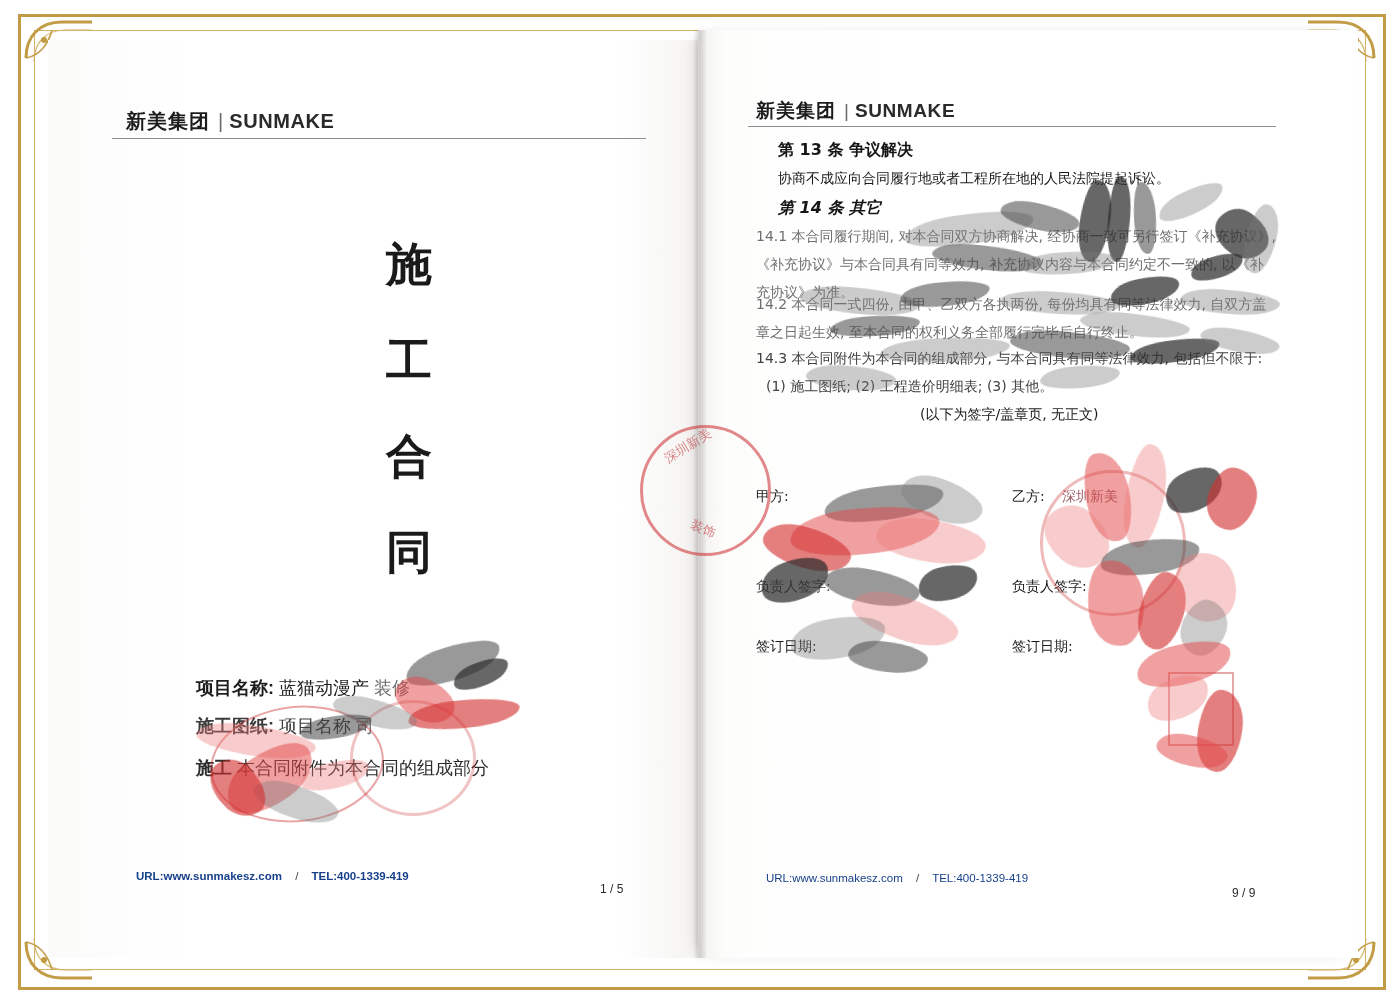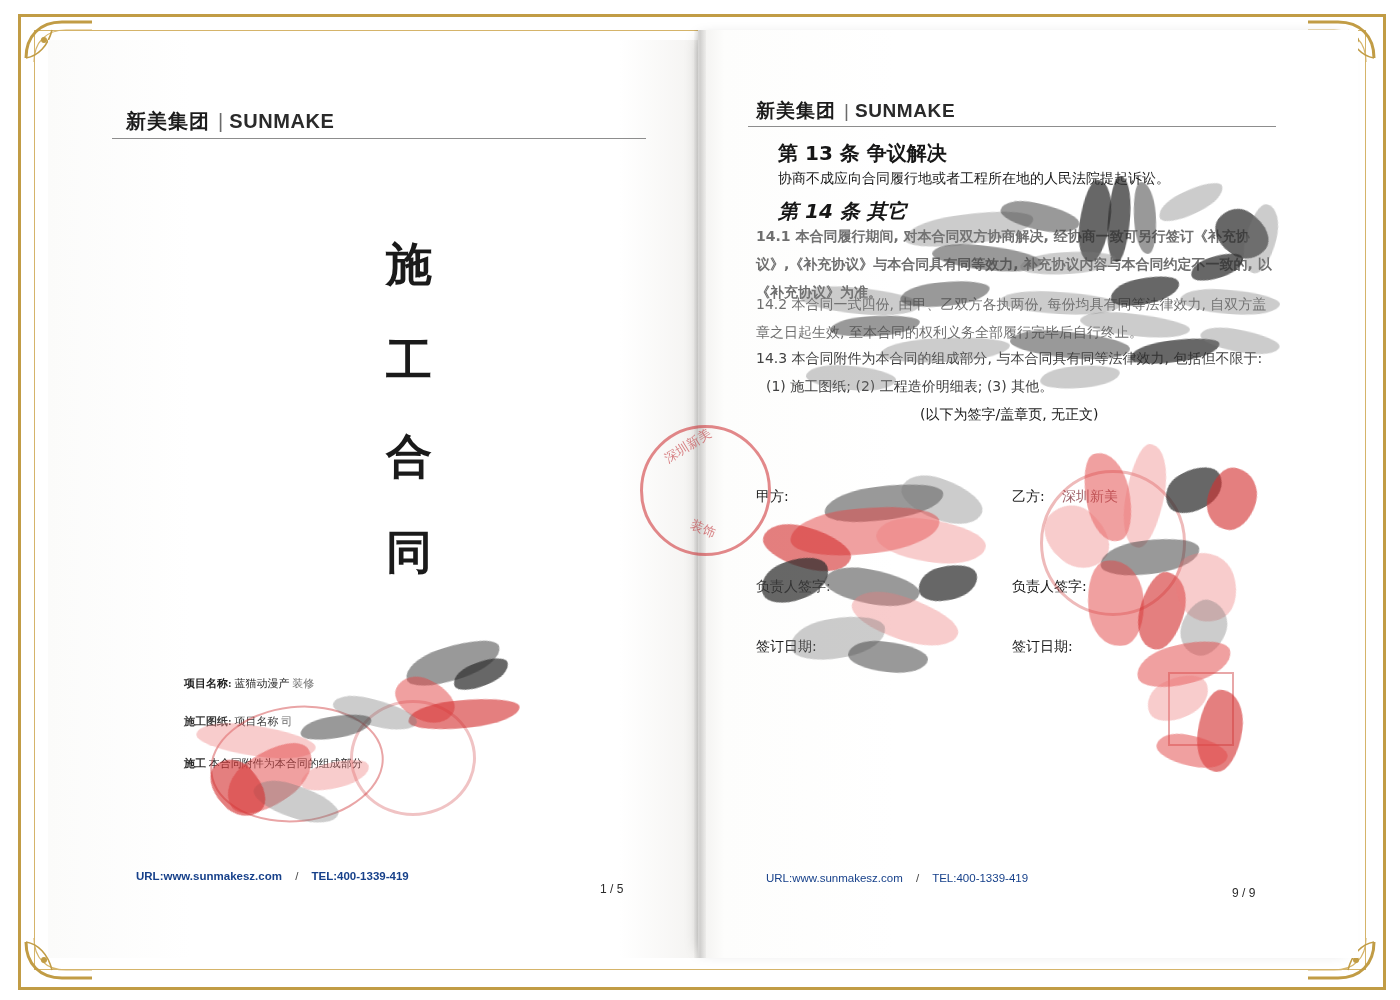--- a/index.html
+++ b/index.html
@@ -127,23 +127,23 @@
     font-weight: bold;
     color: #1a1a1a;
     line-height: 96px;
     letter-spacing: 2px;
   }
   .big-title div { height: 96px; }
 
   
   .meta {
     position: absolute;
-    left: 184px;
-    font-family: Liberation Serif, serif;
-    font-size: 11px;
+    left: 196px;
+    font-family: Liberation Sans, sans-serif;
+    font-size: 18px;
     color: #1d1d1d;
     white-space: nowrap;
   }
   .meta b { font-weight: bold; }
   #meta1 { top: 676px; }
   #meta2 { top: 714px; color: #3a3a3a; }
   #meta3 { top: 756px; color: #2b2b2b; }
   .meta .faded { color: #6d6d6d; }
 
   
@@ -167,39 +167,39 @@
     color: #2b2b2b;
     white-space: nowrap;
   }
   #pnum-left  { left: 600px; top: 882px; }
   #pnum-right { left: 1232px; top: 886px; }
 
   
   .clause-head {
     position: absolute;
     font-family: "DejaVu Sans", "Liberation Sans", sans-serif;
-    font-size: 20px;
+    font-size: 16px;
     font-weight: bold;
     color: #161616;
     white-space: nowrap;
   }
   .clause-body {
     position: absolute;
     font-family: "DejaVu Sans", "Liberation Sans", sans-serif;
     font-size: 14px;
     color: #1a1a1a;
     line-height: 28px;
   }
   .dim { color: #6f6f6f; }
   .dimmer { color: #404040; }
 
   #c13h  { left: 778px; top: 140px; }
   #c13b  { left: 778px; top: 164px; width: 480px; }
   #c14h  { left: 778px; top: 198px; font-style: italic; }
-  #c14a  { left: 756px; top: 222px; width: 520px; font-weight: bold; }
+  #c14a  { left: 756px; top: 222px; width: 520px; }
   #c14b  { left: 756px; top: 290px; width: 520px; }
   #c14c  { left: 756px; top: 344px; width: 520px; }
   #c14d  { left: 766px; top: 372px; width: 520px; }
   #signnote { left: 920px; top: 400px; width: 300px; }
 
   
   .sig-label {
     position: absolute;
     font-family: "DejaVu Sans", "Liberation Sans", sans-serif;
     font-size: 14px;

